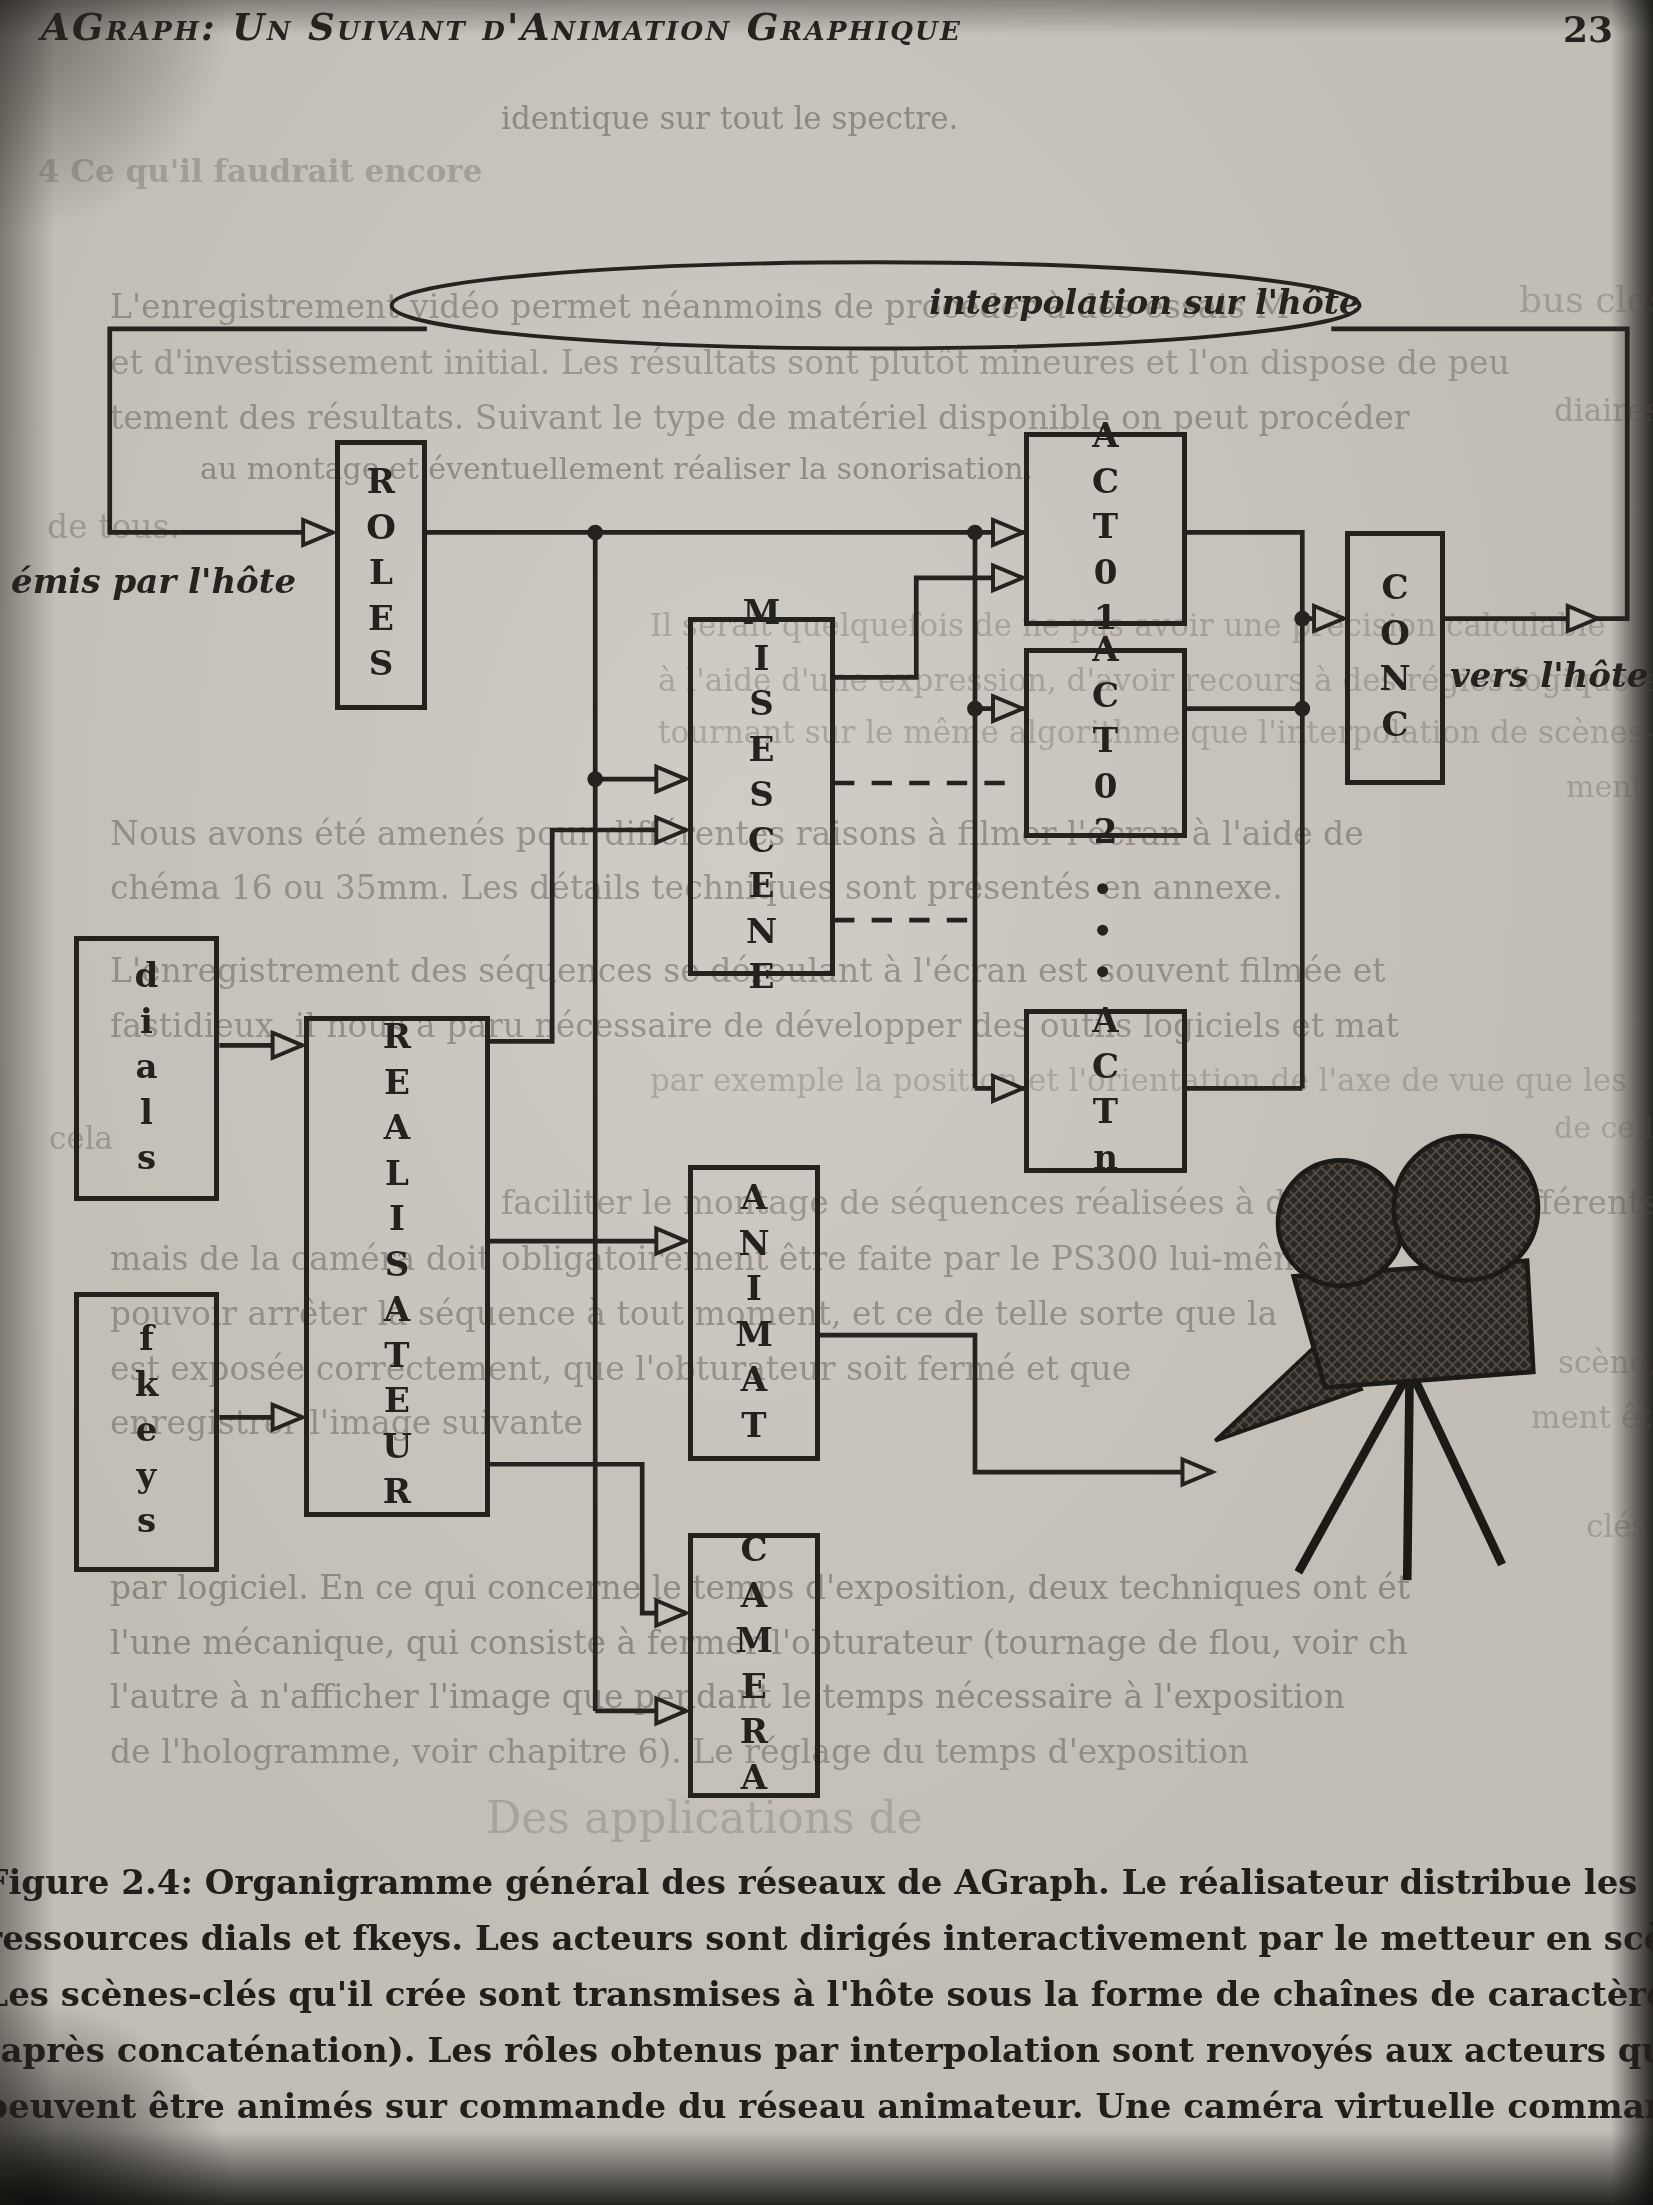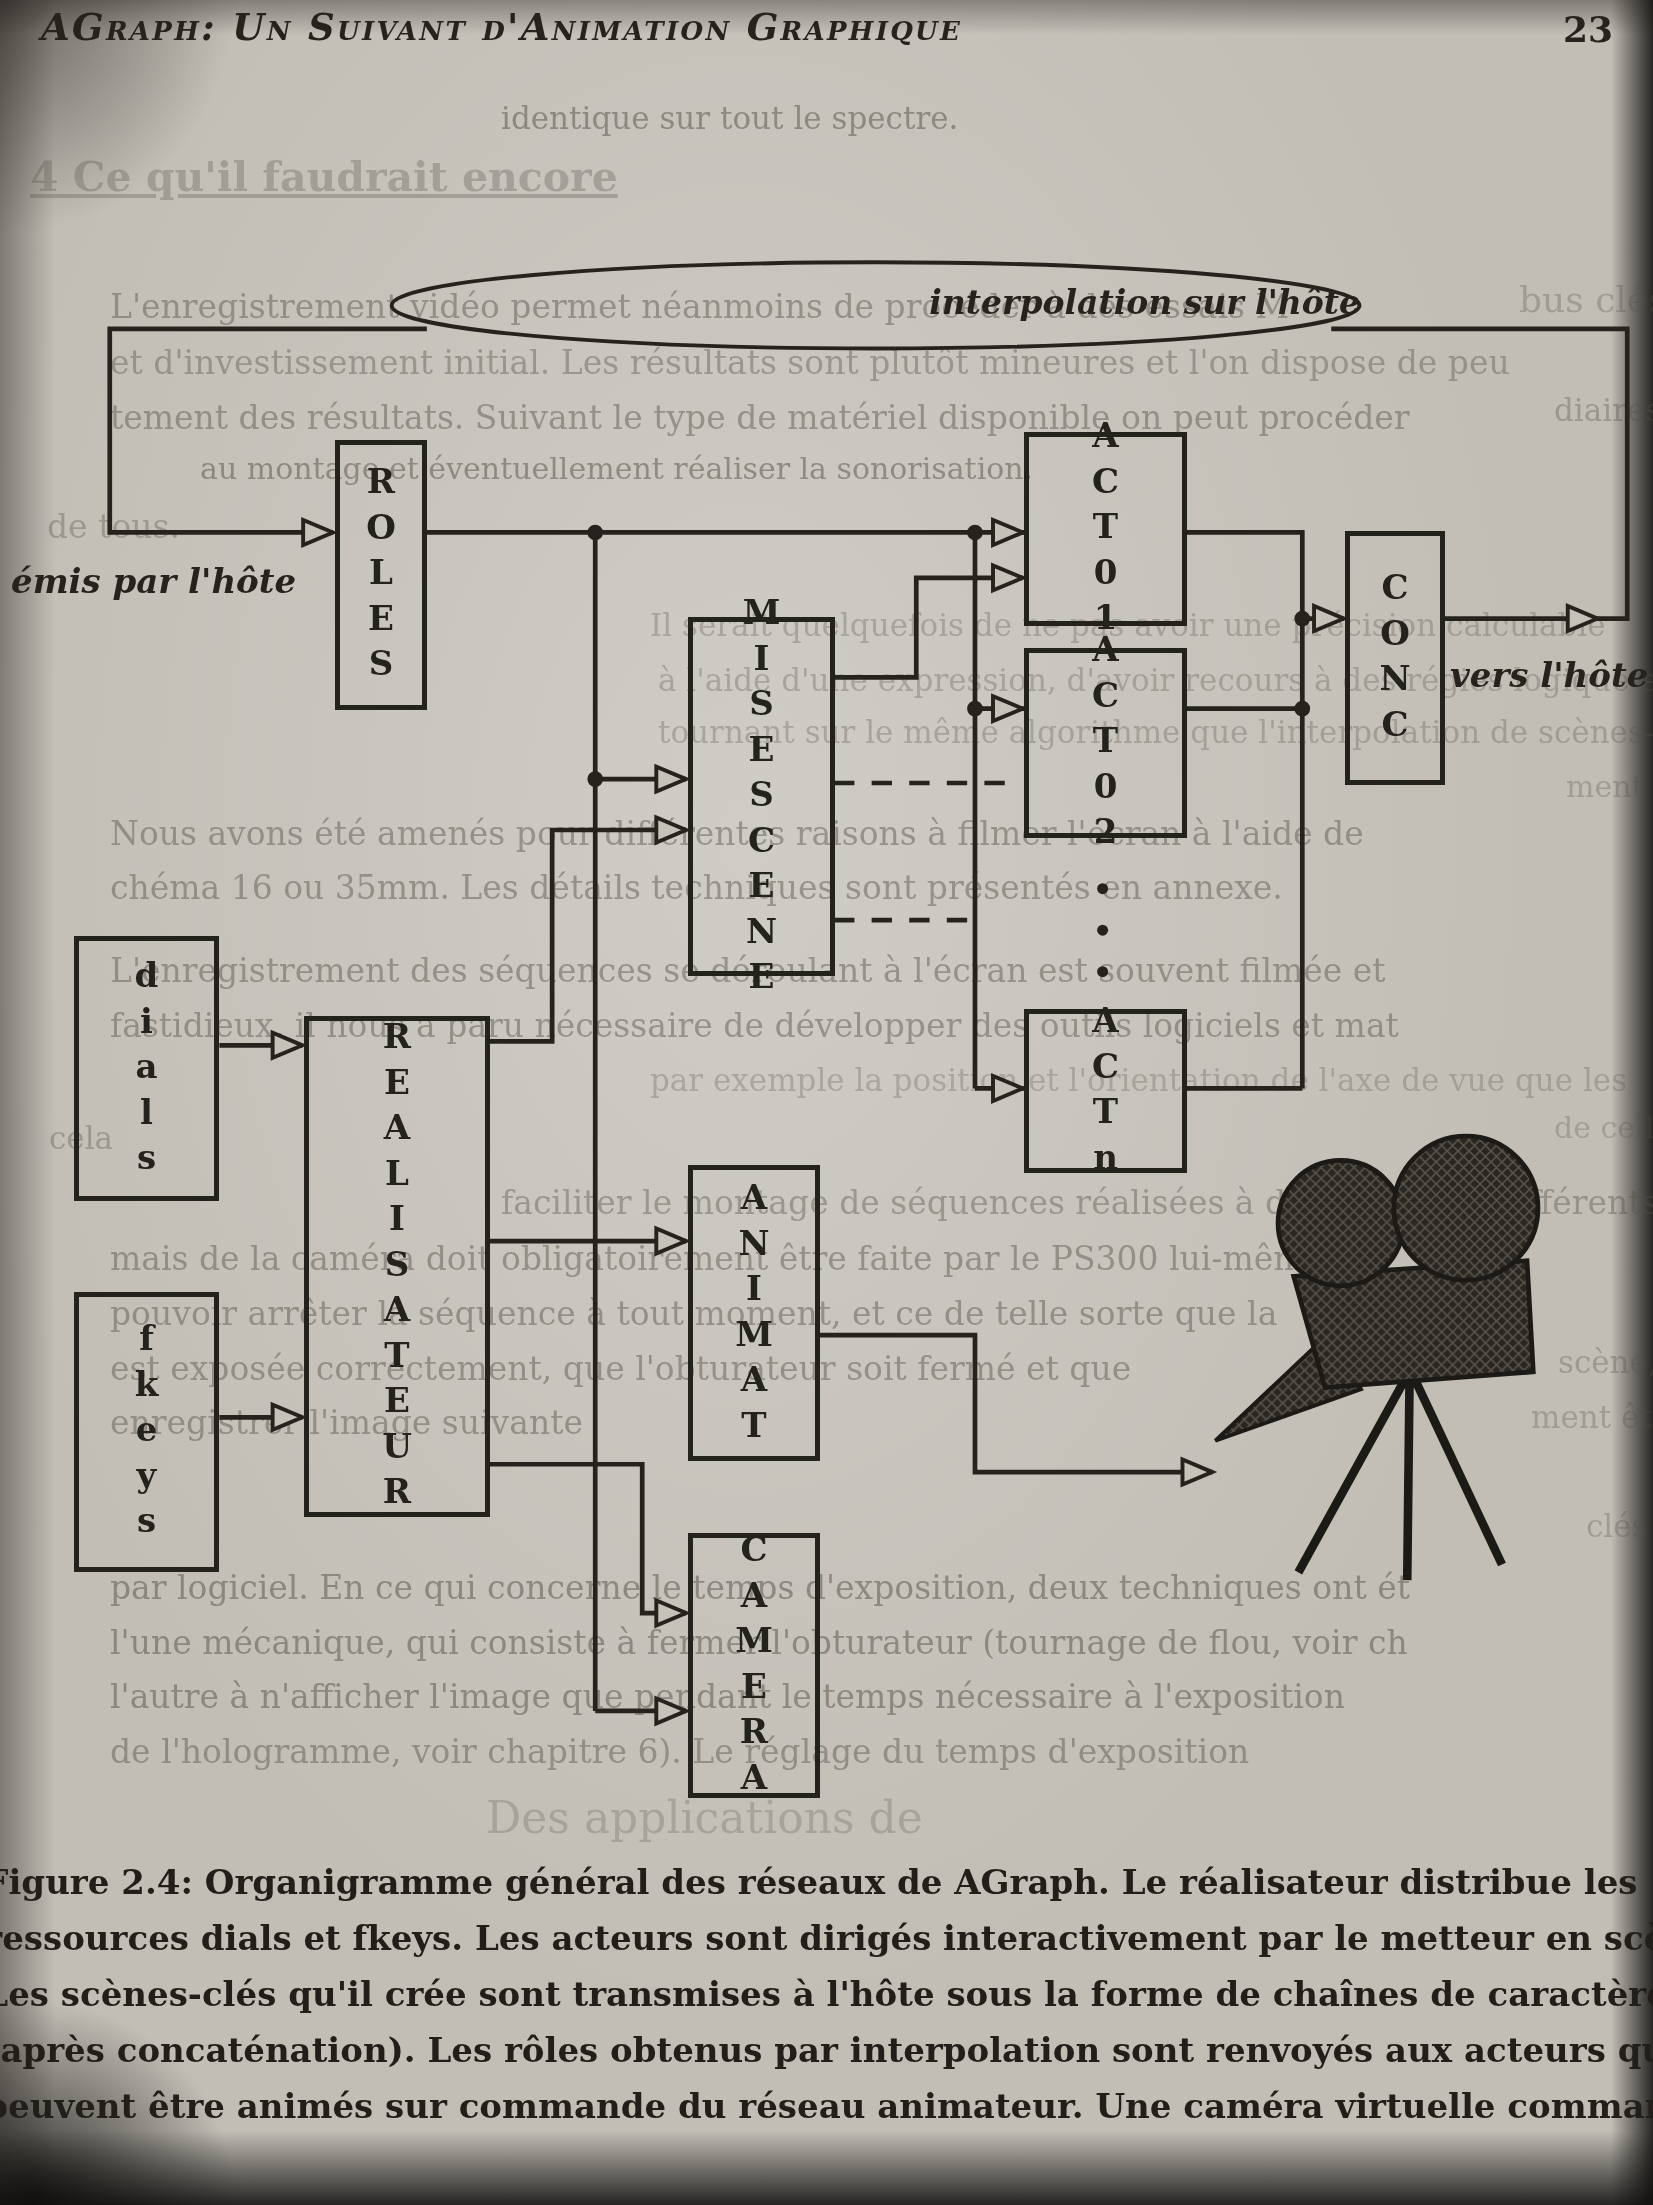--- a/index.html
+++ b/index.html
@@ -54,21 +54,21 @@
 </head>
 <body>
 
 <div class="page">
 
   <div class="header-title">AGraph: Un Suivant d'Animation Graphique</div>
   <div class="page-number">23</div>
 
   <div class="ghost-layer">
       <div class="ghost-line" style="left: 501px; top: 100px; font-size: 31px; opacity: 0.5;">identique sur tout le spectre.</div>
-      <div class="ghost-line" style="left: 30px; top: 153px; font-size: 41px; opacity: 0.3; font-weight: 700; text-decoration: underline;">4   Ce qu'il faudrait encore</div>
+      <div class="ghost-line" style="left: 38px; top: 153px; font-size: 31px; opacity: 0.3; font-weight: 700;">4   Ce qu'il faudrait encore</div>
       <div class="ghost-line" style="left: 110px; top: 287px; font-size: 33px; opacity: 0.45;">L'enregistrement vidéo permet néanmoins de procéder à des essais M</div>
       <div class="ghost-line" style="left: 1519px; top: 279px; font-size: 36px; opacity: 0.3;">bus clés</div>
       <div class="ghost-line" style="left: 110px; top: 343px; font-size: 33px; opacity: 0.4;">et d'investissement initial. Les résultats sont plutôt mineures et l'on dispose de peu</div>
       <div class="ghost-line" style="left: 110px; top: 398px; font-size: 33px; opacity: 0.45;">tement des résultats. Suivant le type de matériel disponible on peut procéder</div>
       <div class="ghost-line" style="left: 1554px; top: 392px; font-size: 31px; opacity: 0.35;">diaires</div>
       <div class="ghost-line" style="left: 200px; top: 451px; font-size: 30px; opacity: 0.5;">au montage et éventuellement réaliser la sonorisation.</div>
       <div class="ghost-line" style="left: 47px; top: 507px; font-size: 33px; opacity: 0.35;">de tous.</div>
       <div class="ghost-line" style="left: 650px; top: 607px; font-size: 31px; opacity: 0.3;">Il serait quelquefois de ne pas avoir une précision calculable</div>
       <div class="ghost-line" style="left: 658px; top: 662px; font-size: 31px; opacity: 0.3;">à l'aide d'une expression, d'avoir recours à des régies logique en</div>
       <div class="ghost-line" style="left: 658px; top: 714px; font-size: 31px; opacity: 0.3;">tournant sur le même algorithme que l'interpolation de scènes-clés</div>

